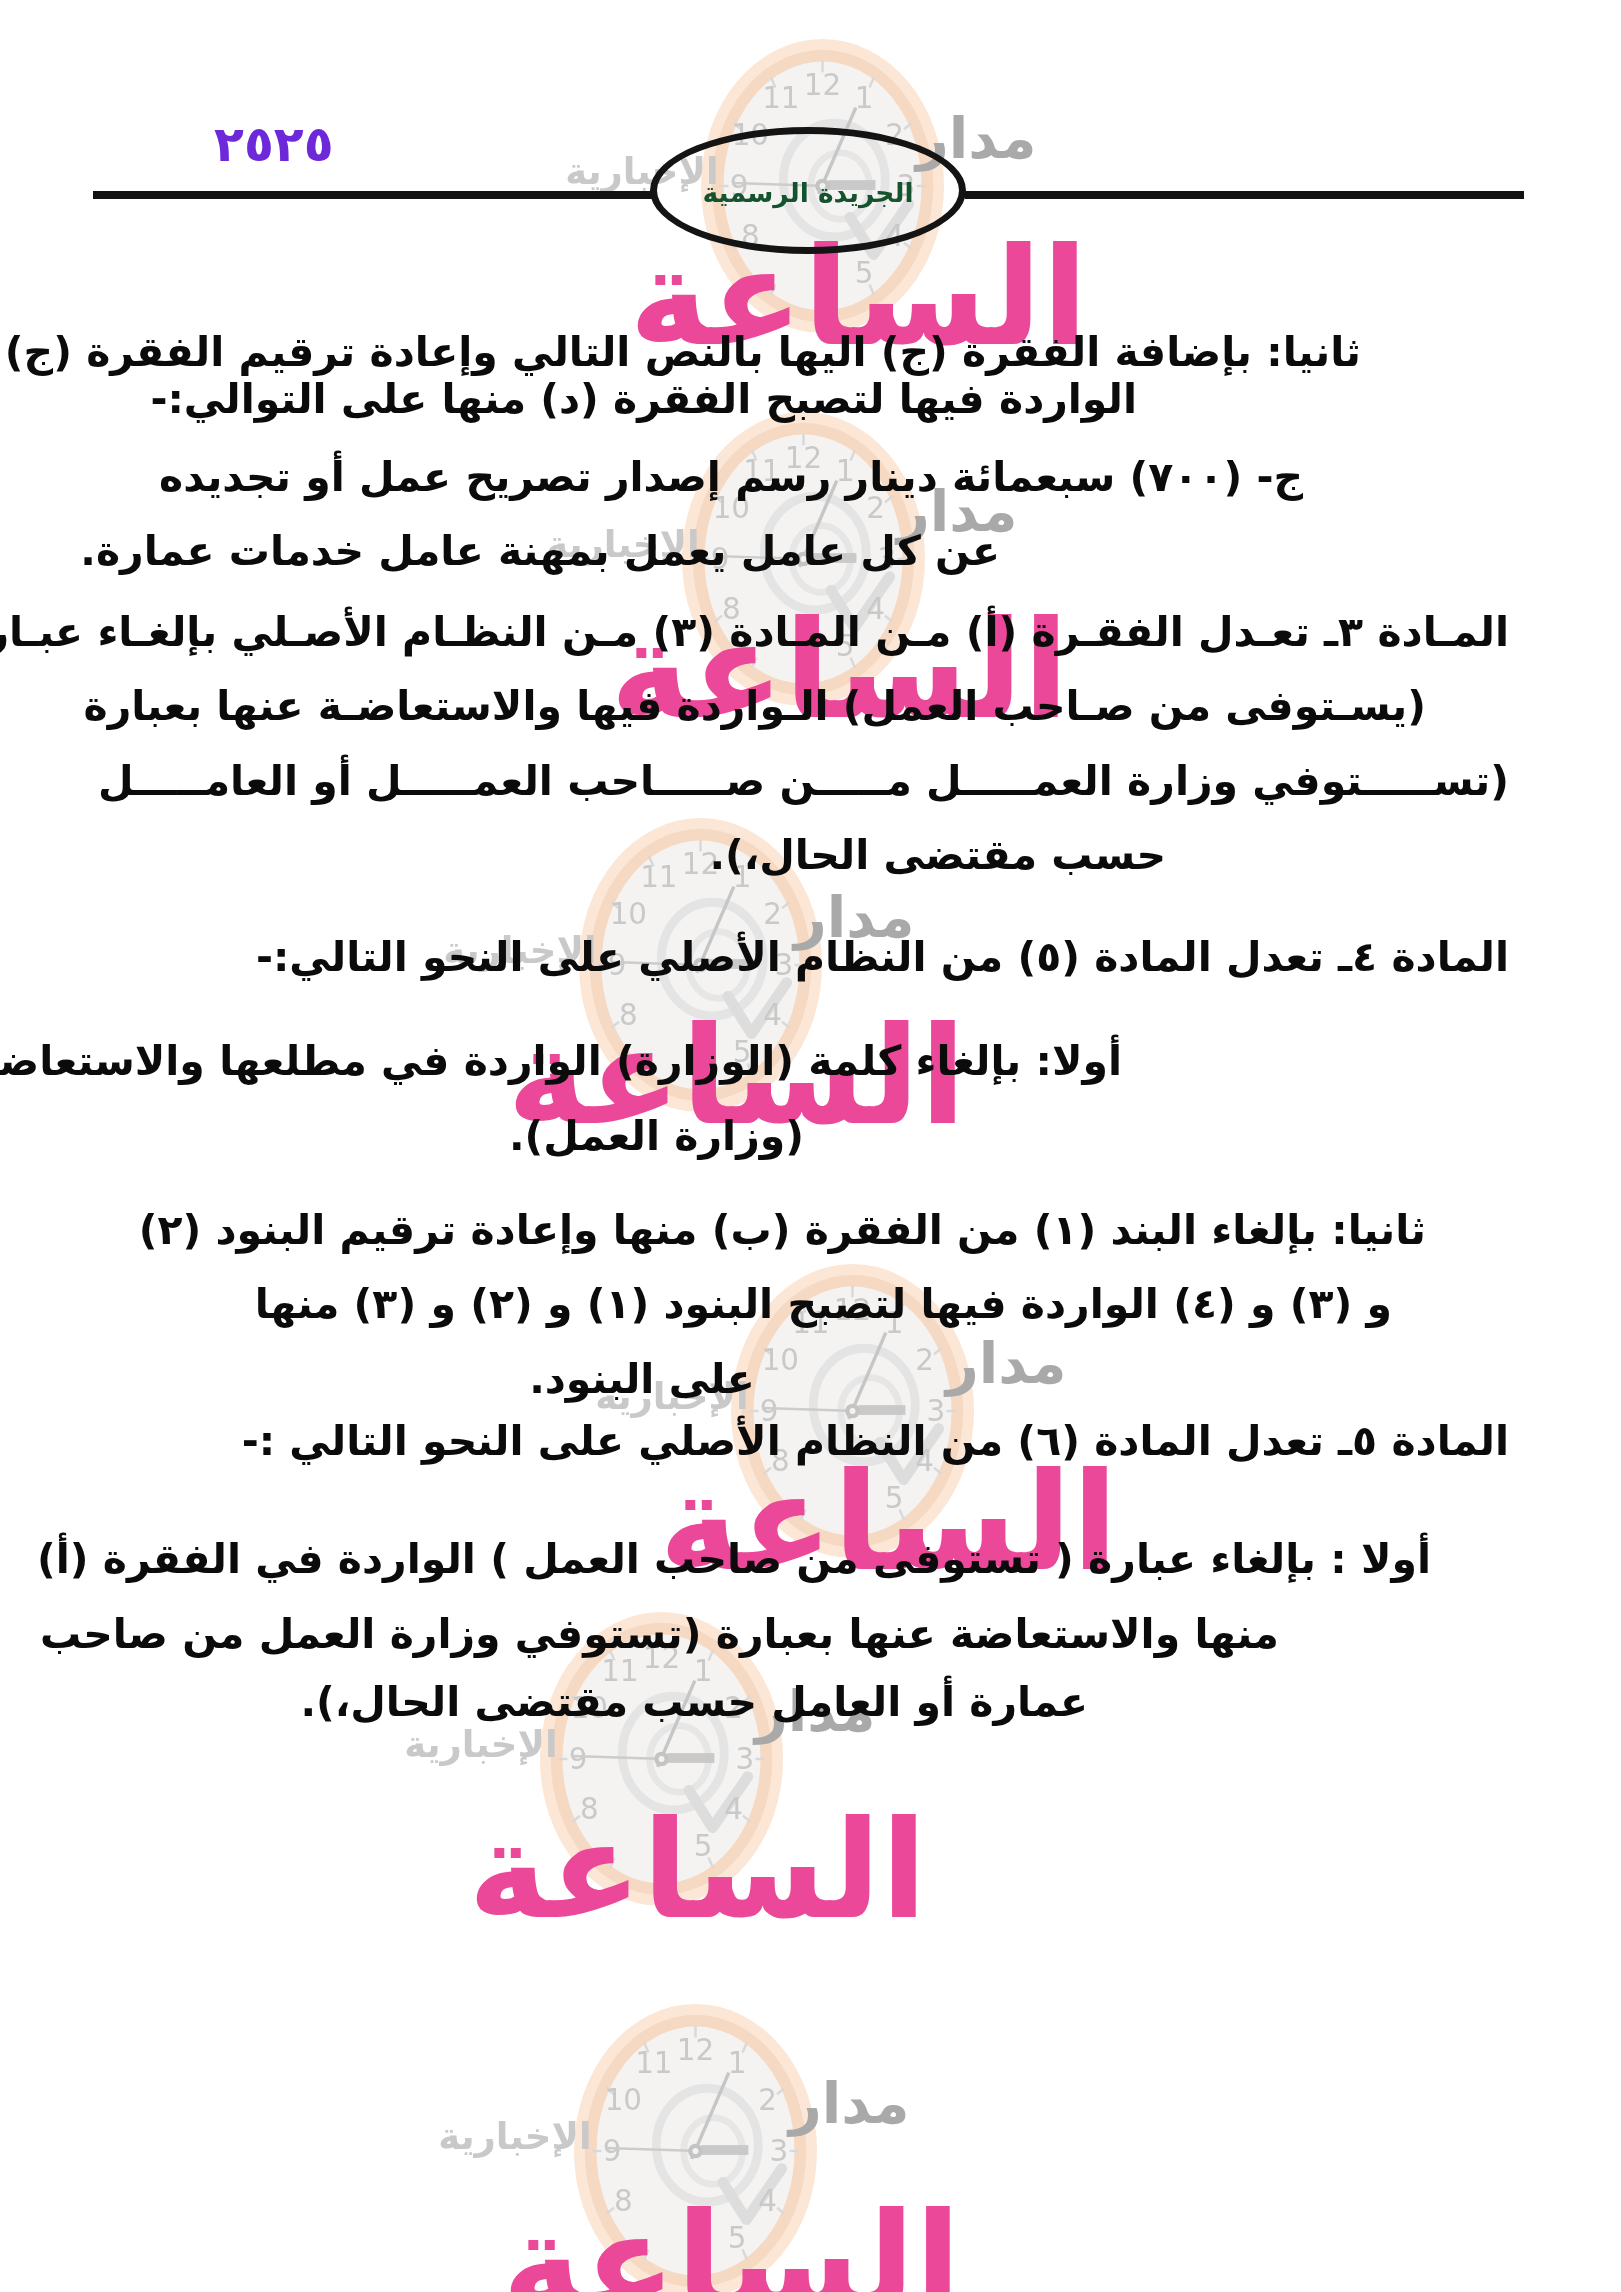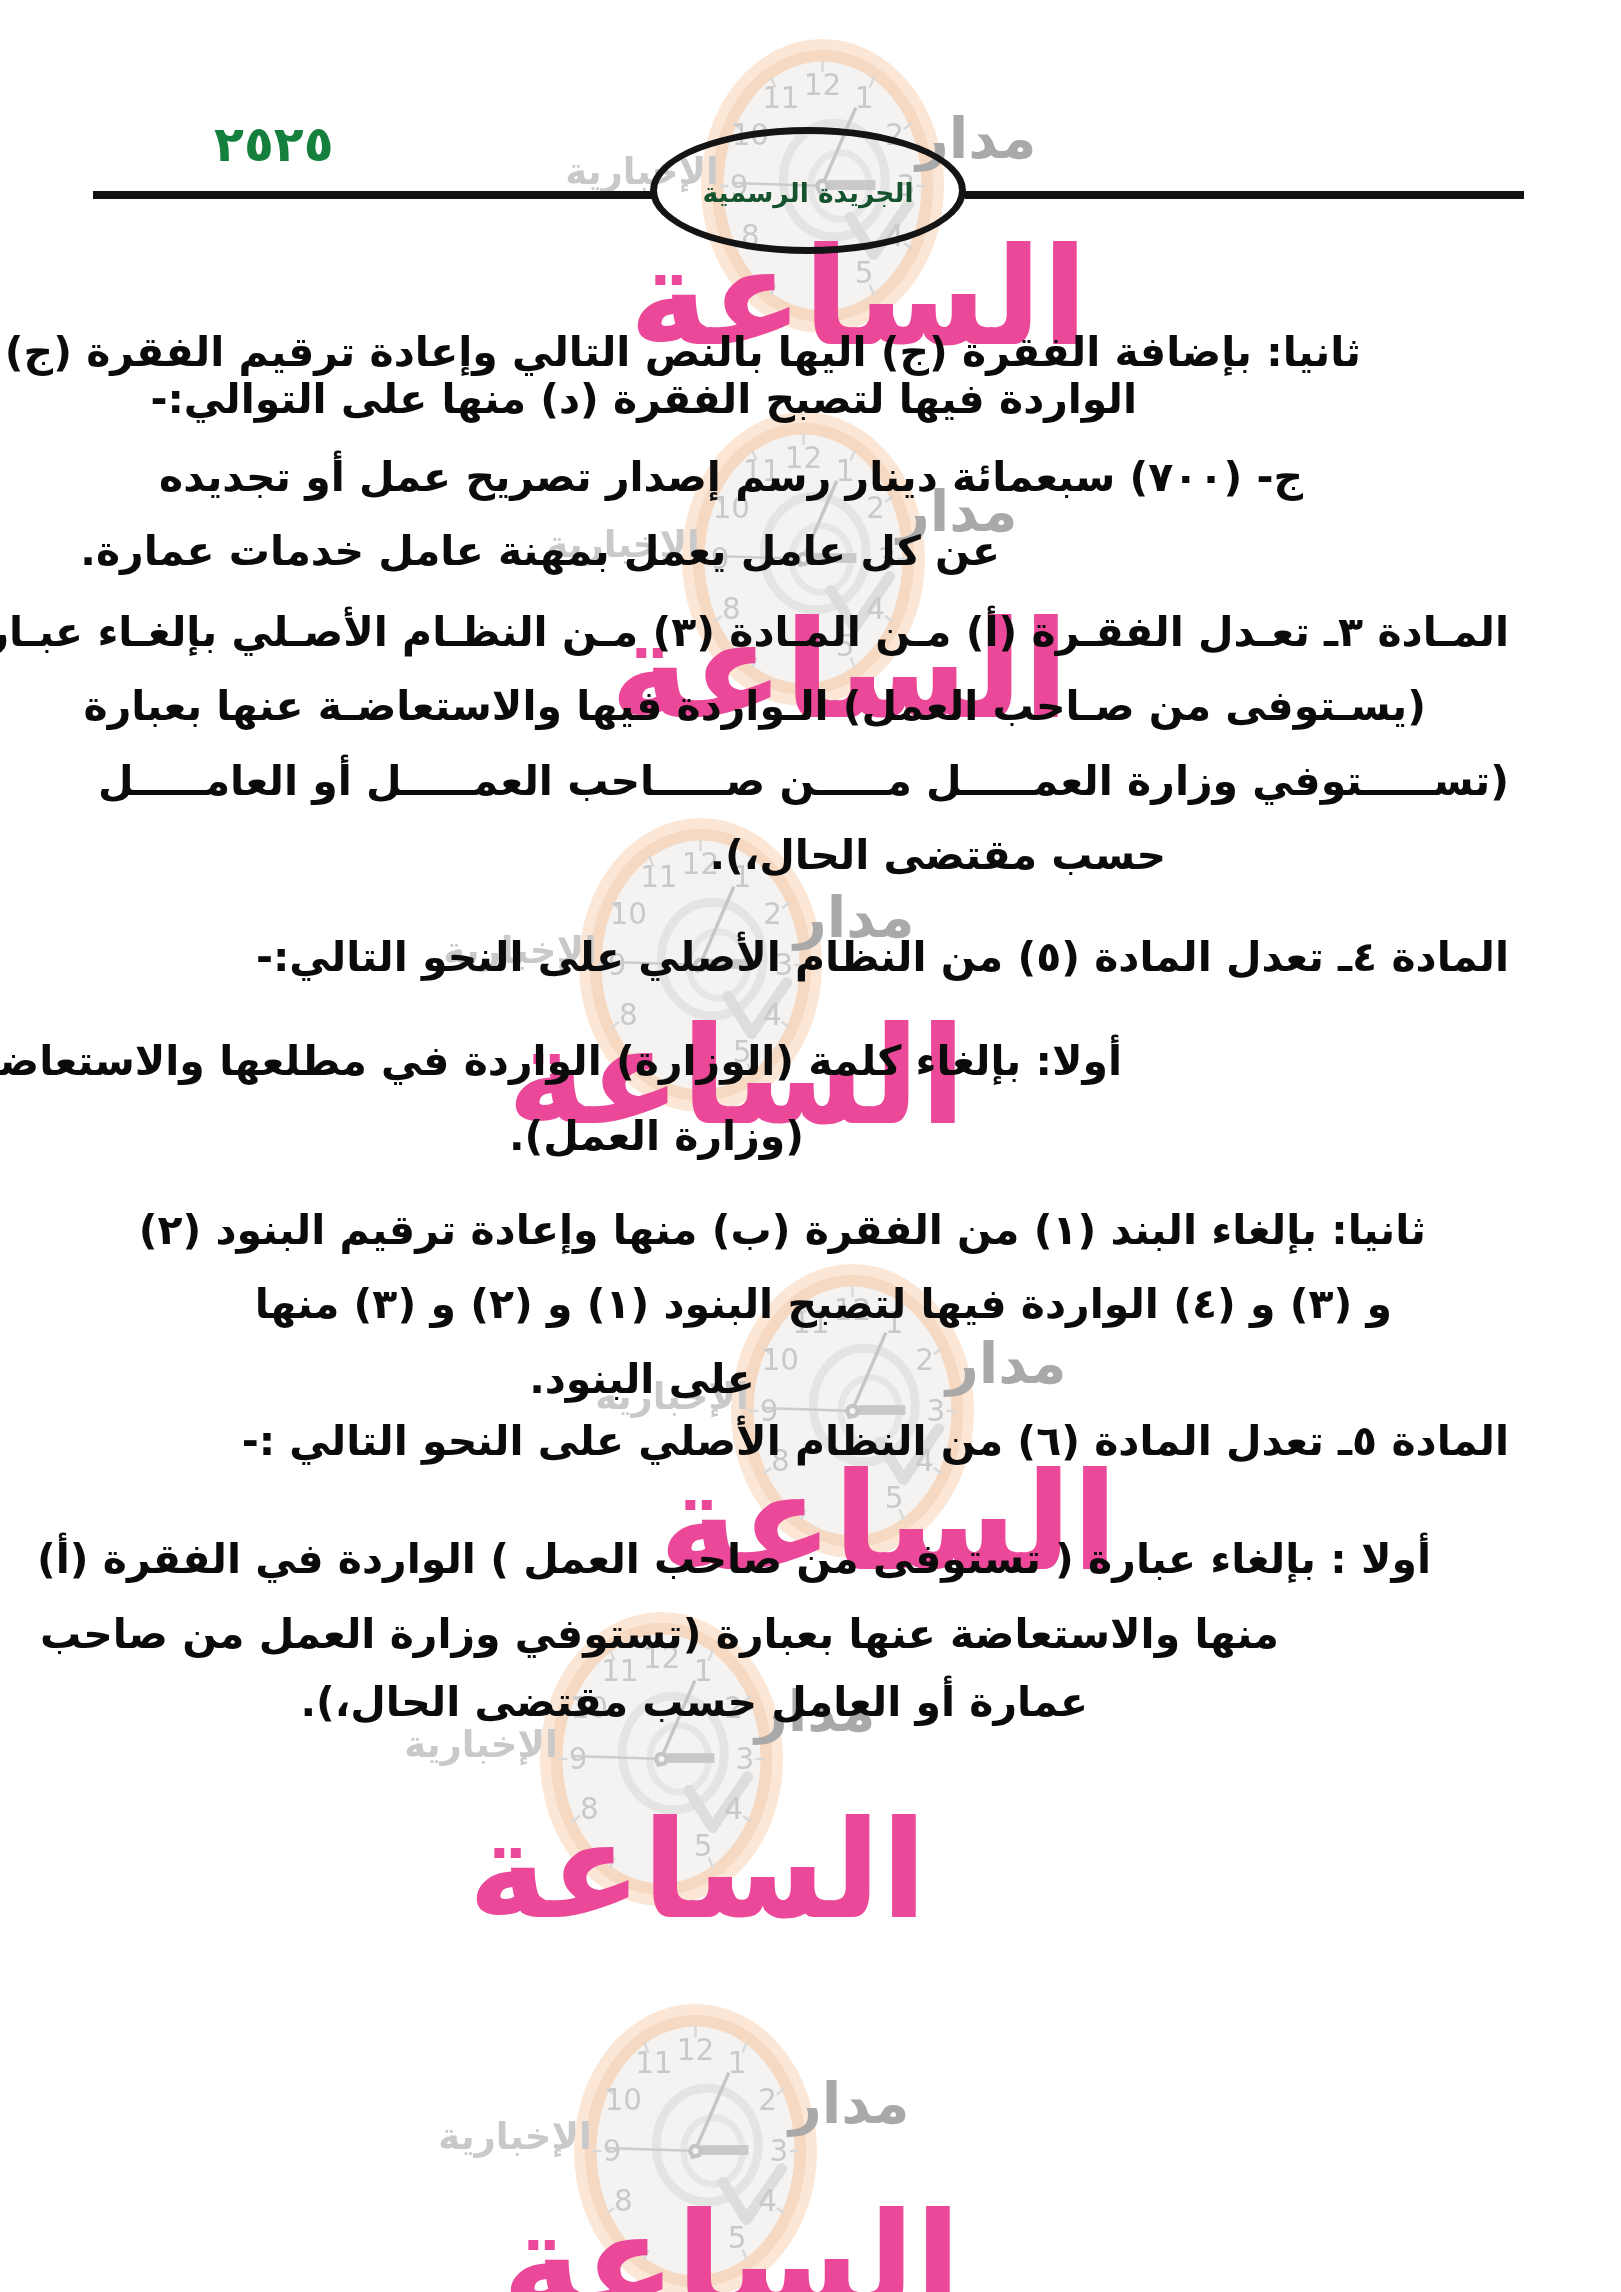--- a/index.html
+++ b/index.html
@@ -26,21 +26,21 @@
   }
   .wm .wm-ikhbariya{
     position:absolute;left:-289px;top:-33px;width:216px;
     font-size:37px;font-weight:bold;color:#c9c9c9;
     text-align:center;line-height:1;white-space:nowrap;
   }
   
   #header{position:absolute;inset:0;z-index:2;}
   #page-number{
     position:absolute;left:214px;top:120px;
-    font-size:49px;font-weight:bold;color:#15803d;
+    font-size:49px;font-weight:bold;color:#6d28d9;
     line-height:1;
   }
   .rule{
     position:absolute;top:191px;height:7.8px;background:#121212;
   }
   #rule-left{left:93px;width:561px;}
   #rule-right{left:965px;width:559px;}
   #banner-ellipse{
     position:absolute;left:650px;top:127px;width:316px;height:127px;
     border:7.8px solid #141414;border-radius:50%;

